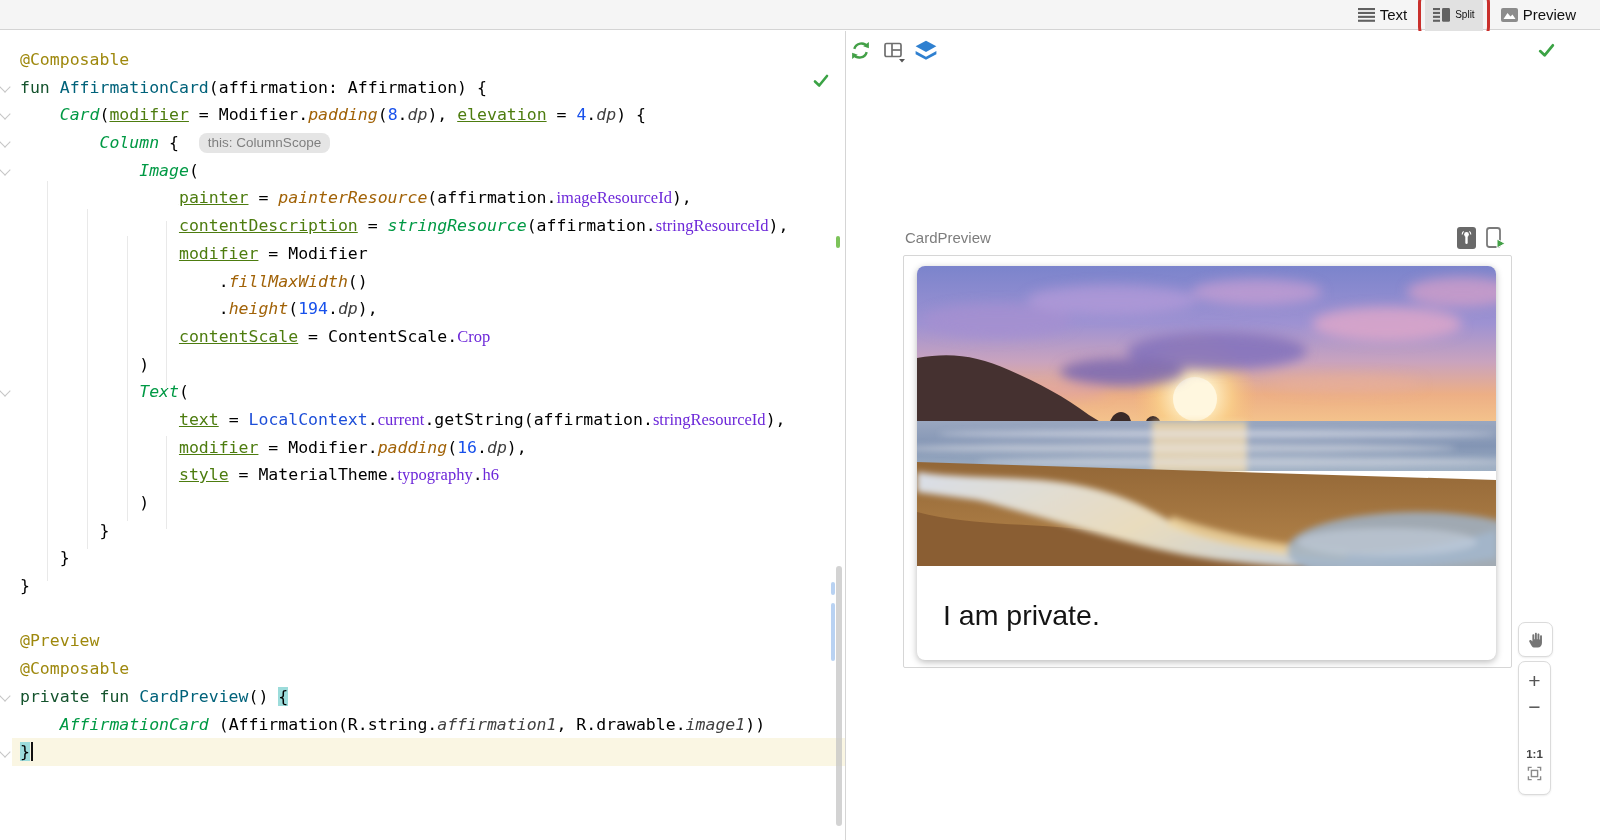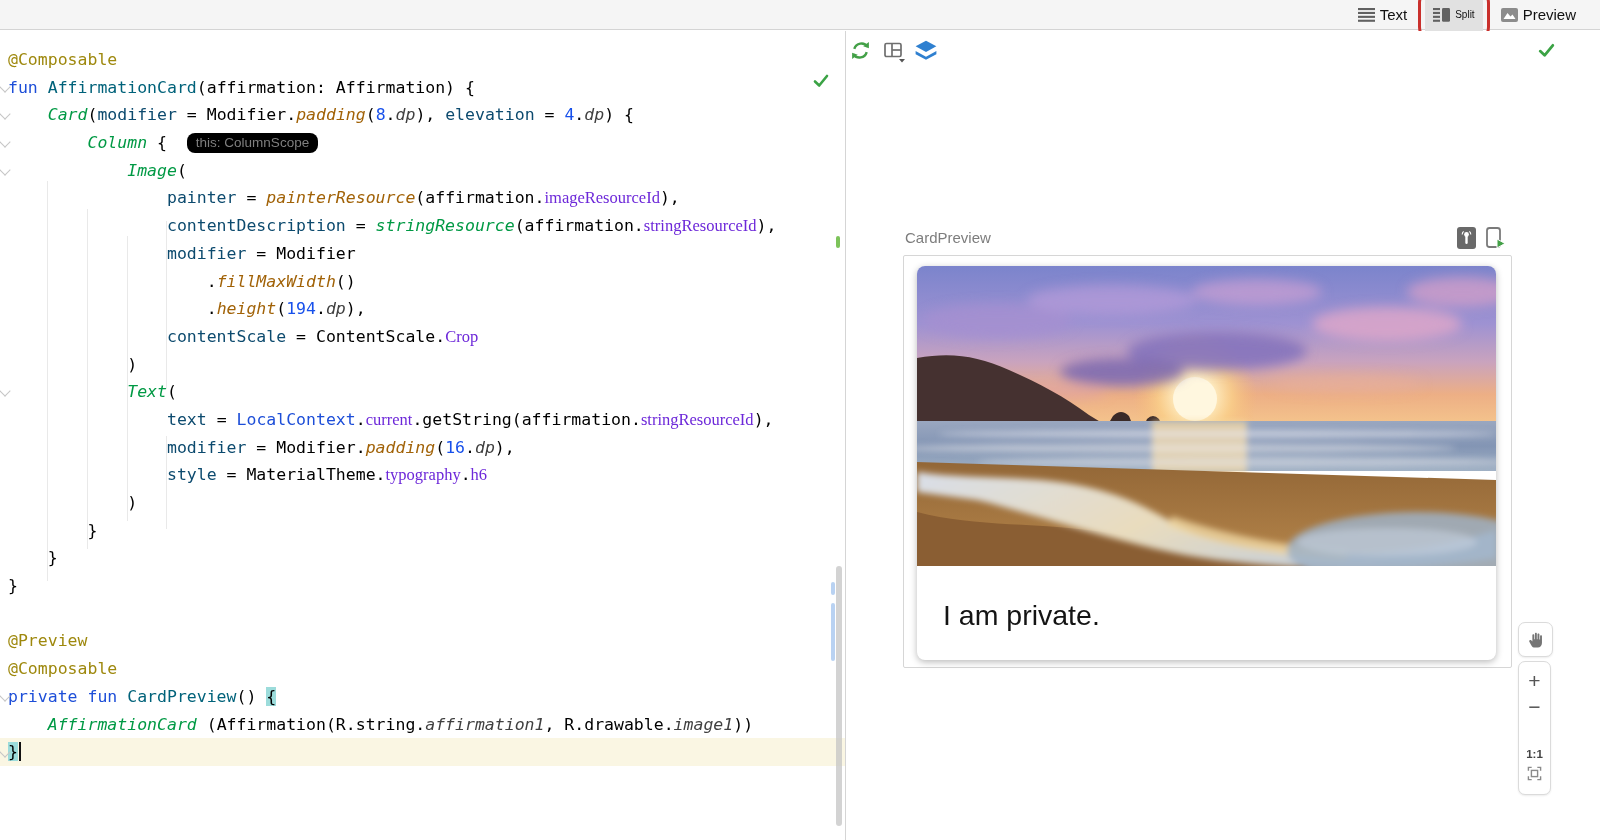--- a/index.html
+++ b/index.html
@@ -8,37 +8,37 @@
   
   .topbar{position:absolute;left:0;top:0;width:1600px;height:30px;background:#F5F5F5;border-bottom:1px solid #D4D4D4;
           display:flex;align-items:center;justify-content:flex-end;gap:18px;padding-right:24px;box-sizing:border-box;}
   .mode-btn{display:flex;align-items:center;gap:5px;font-size:15px;color:#111;cursor:default;}
   .split-wrap{position:relative;display:flex;align-items:center;}
   .split-pill{display:flex;align-items:center;gap:5px;font-size:10px;color:#111;background:#E1E1E1;border-radius:5px;padding:16px 8px;}
   .ring{position:absolute;left:-7px;top:-5px;right:-7px;bottom:-5px;border:3px solid #C9302C;border-radius:16px;pointer-events:none;}
 
   
   .editor{position:absolute;left:0;top:31px;width:845px;height:809px;background:#fff;overflow:hidden;}
-  .code{position:absolute;left:0;top:0;width:100%;padding:15px 0 0 8px;box-sizing:border-box;
+  .code{position:absolute;left:12px;top:0;width:100%;padding:15px 0 0 8px;box-sizing:border-box;
         font-family:"DejaVu Sans Mono",monospace;font-size:16.5px;line-height:27.7px;white-space:pre;}
   .cl{height:27.7px;}
   .cl.cur{background:#FAF6E3;margin-left:-8px;padding-left:8px;}
   .tk-pl{color:#000;}
-  .tk-kw{color:#1d4ed8;}
+  .tk-kw{color:#14532d;}
   .tk-ann{color:#9E880D;}
   .tk-fn{color:#00627A;}
   .tk-comp{color:#009944;font-style:italic;}
   .tk-fncT{color:#a16207;font-style:italic;}
-  .tk-prm{color:#0c4a6e;}
+  .tk-prm{color:#4d7c0f;text-decoration:underline;}
   .tk-num{color:#1750EB;}
   .tk-prop{color:#6d28d9;font-family:Liberation Serif, serif;}
   .tk-propI{color:#404040;font-style:italic;}
   .tk-itbk{color:#1d4ed8;}
   .tk-brace{background:#9CDCDB;}
-  .tk-hint{display:inline-block;background:#000000;color:#7F7F7F;border-radius:8px;padding:0 9px;
+  .tk-hint{display:inline-block;background:#e5e5e5;color:#7F7F7F;border-radius:8px;padding:0 9px;
            font-family:"Liberation Sans",sans-serif;font-size:13.5px;line-height:20px;vertical-align:1px;}
   .caret{display:inline-block;width:2px;height:19px;background:#111;vertical-align:-4px;margin-left:1px;}
   .fold{position:absolute;width:7px;height:7px;border-right:1.6px solid #C6C6C6;border-bottom:1.6px solid #C6C6C6;
         transform:rotate(45deg);left:1px;}
   .iguide{position:absolute;width:1px;background:#E9E9E9;}
   .sbar{position:absolute;left:836px;top:535px;width:6px;height:260px;background:#C4C4C4;border-radius:3px;opacity:.75;}
   .bluemark{position:absolute;left:831px;width:4px;background:#B9D2F2;border-radius:2px;}
   .greenmark{position:absolute;left:836px;top:205px;width:4px;height:12px;background:#7DC35A;border-radius:2px;}
   .divider{position:absolute;left:845px;top:31px;width:1px;height:809px;background:#D5D5D5;}
   .ed-check{position:absolute;left:812px;top:41px;}

